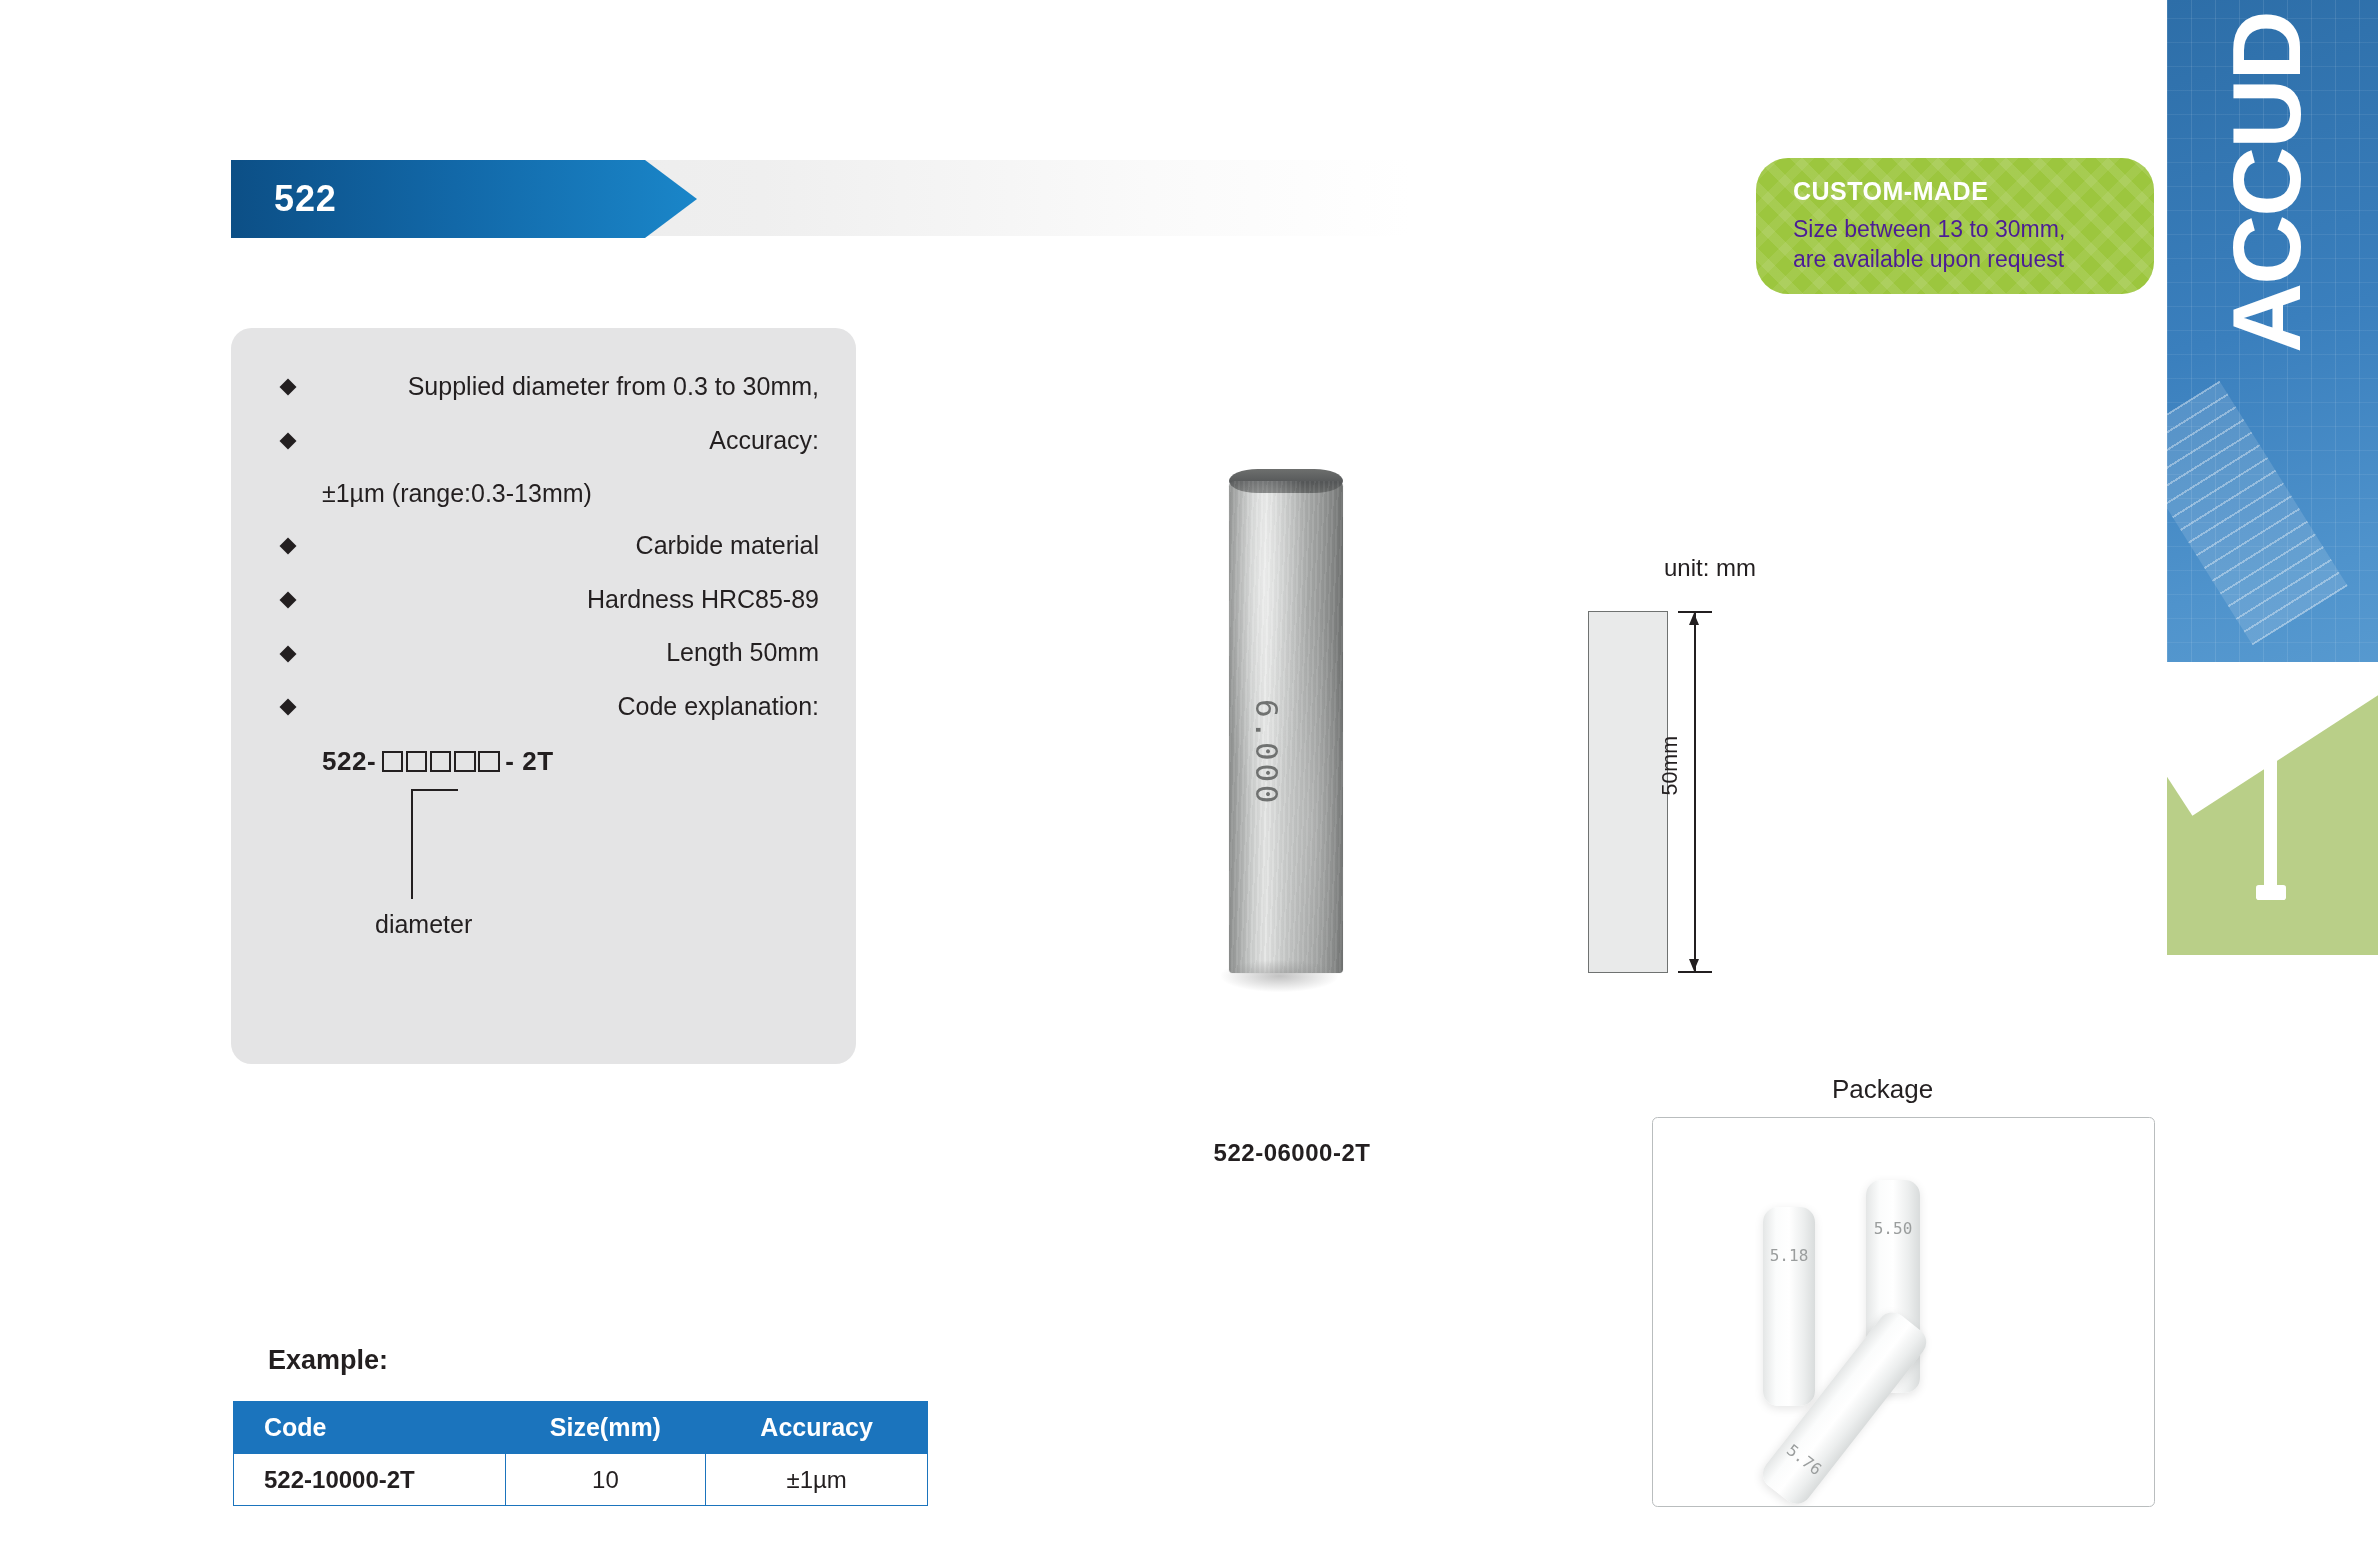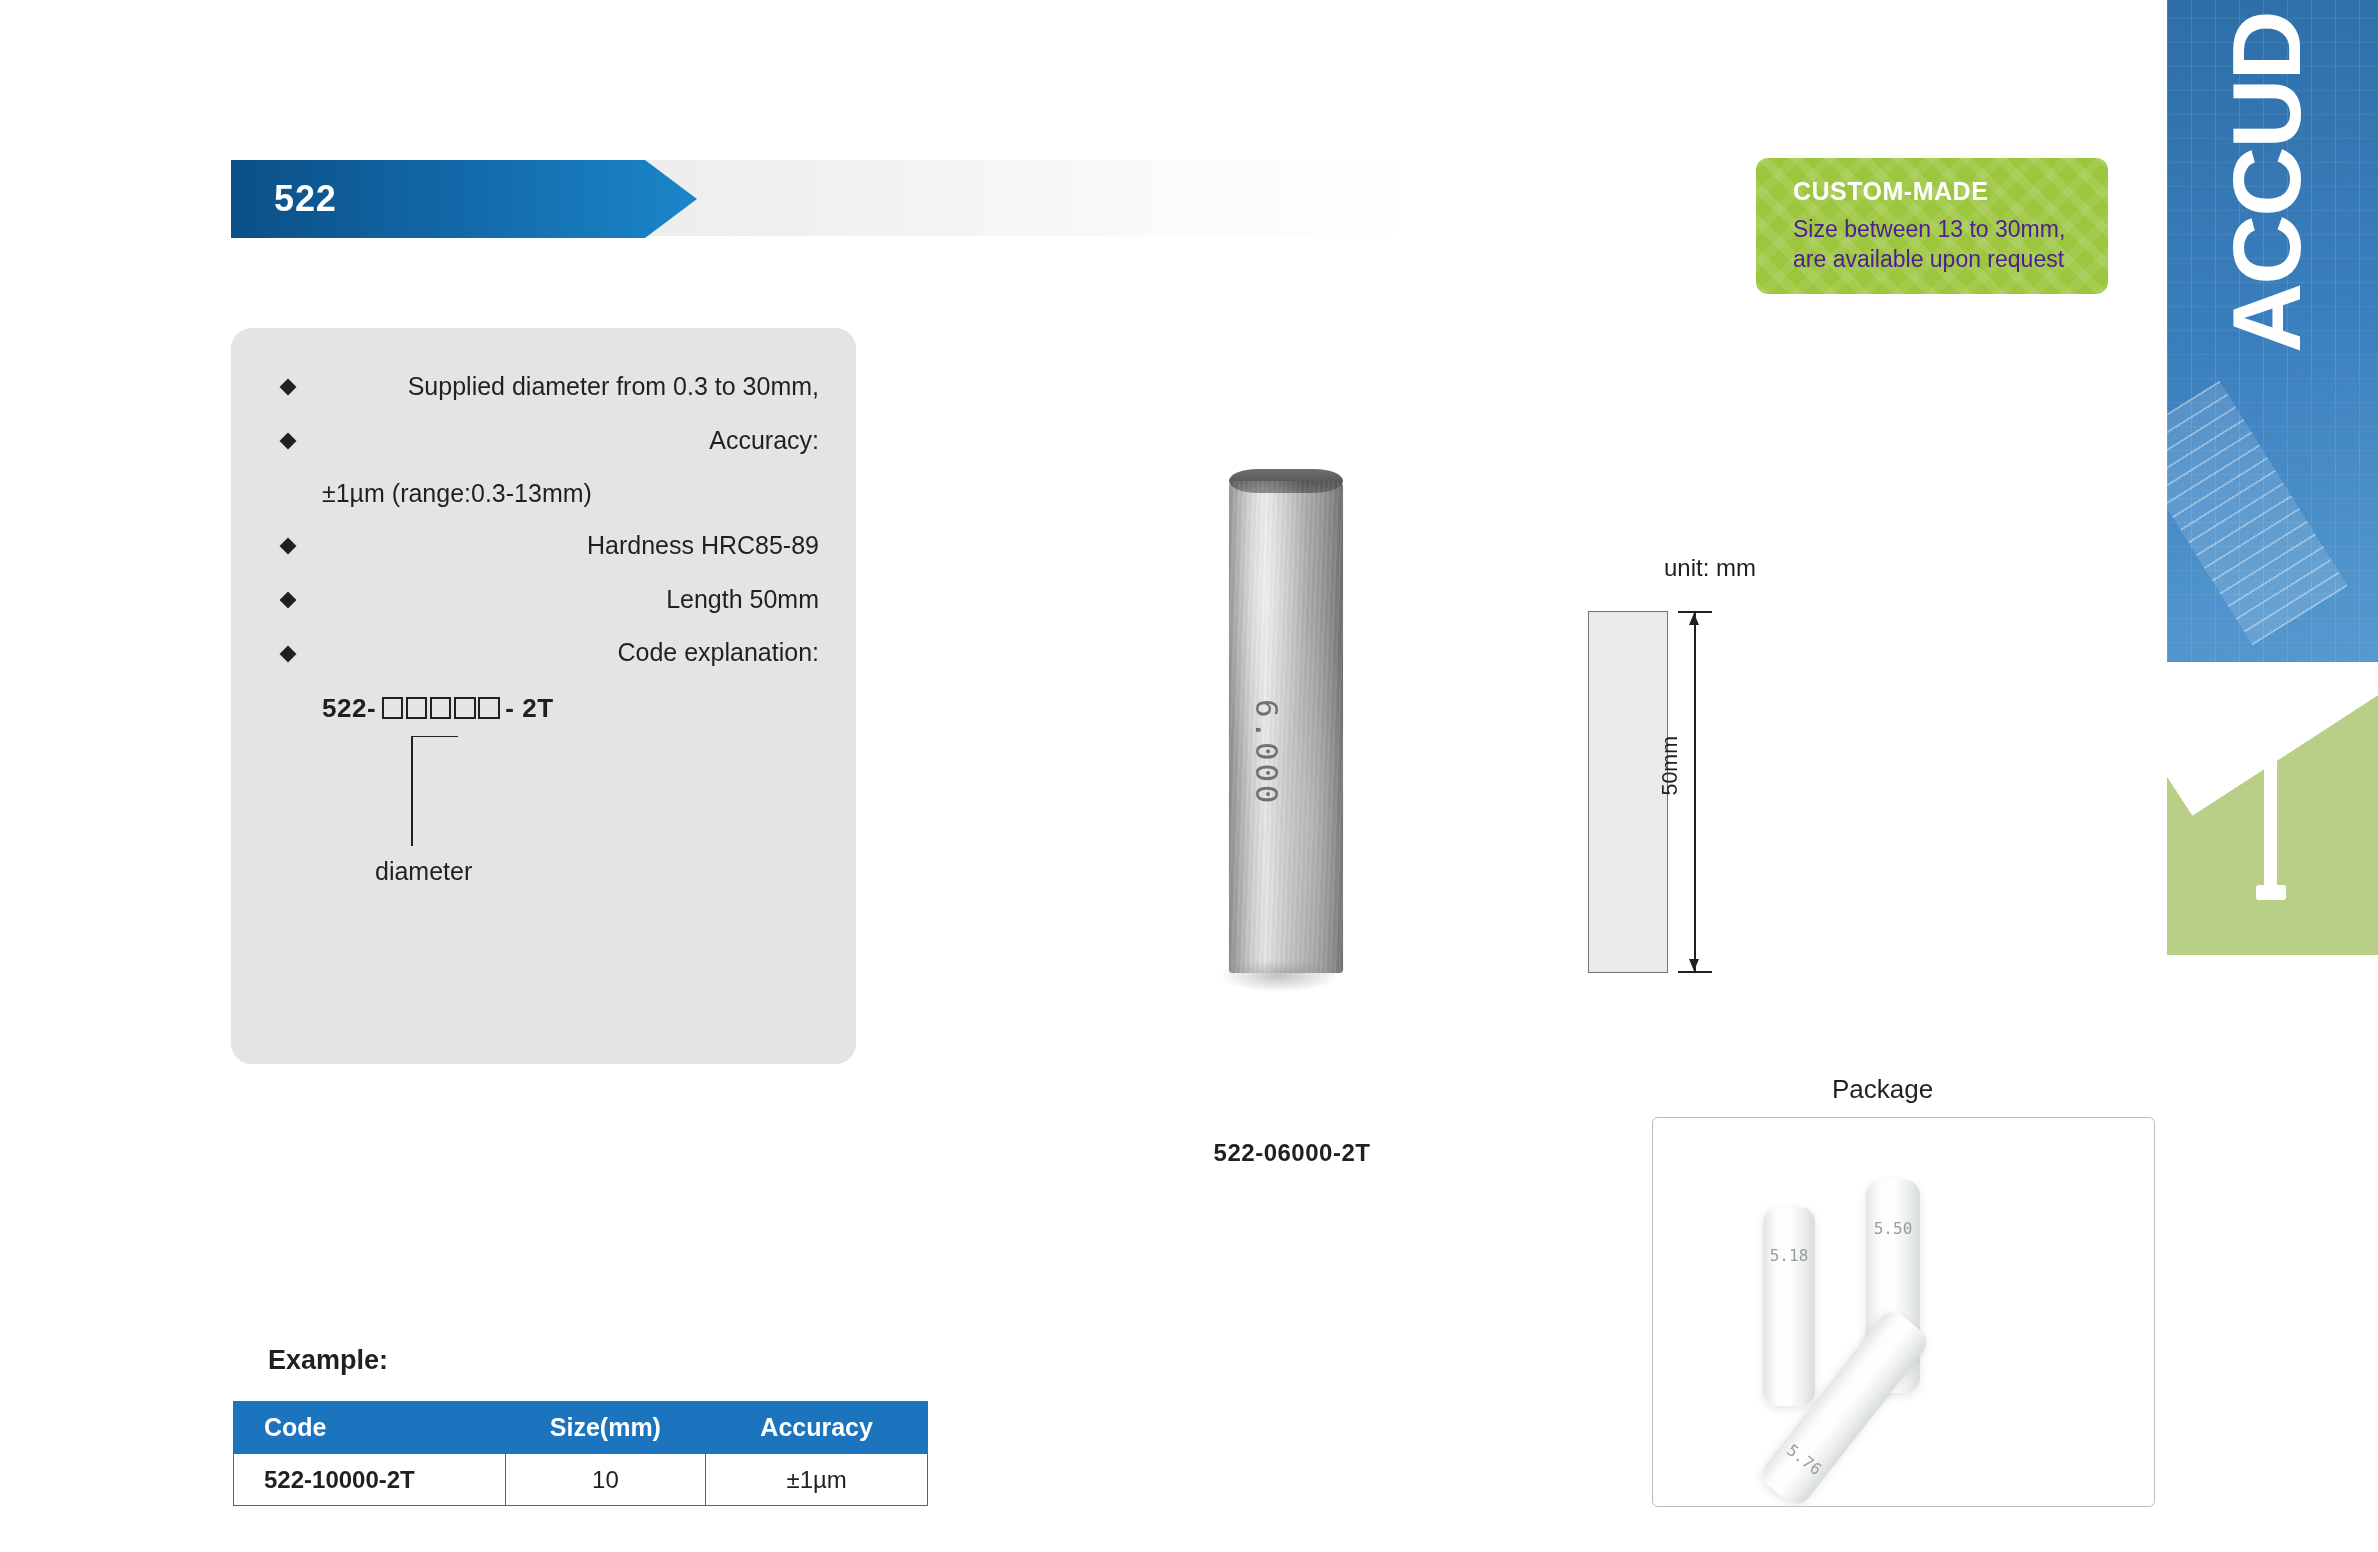--- a/index.html
+++ b/index.html
@@ -133,23 +133,23 @@
     font-size: 37px;
     font-weight: bold;
     letter-spacing: 1.9px;
     color: #231f20;
   }
 
   
   .custom-badge {
     position: absolute;
     left: 1756px; top: 158px;
-    width: 352px; height: 136px;
+    width: 398px; height: 136px;
     background: #9cc63e;
-    border-radius: 12px;
+    border-radius: 32px;
     overflow: hidden;
     color: #ffffff;
     padding: 18.6px 24px 0 37px;
   }
   .custom-badge .watermark {
     position: absolute;
     inset: 0;
     background-image:
       repeating-linear-gradient(45deg, rgba(255,255,255,0.10) 0 9.3px, transparent 9.3px 24px),
       repeating-linear-gradient(-45deg, rgba(255,255,255,0.08) 0 9.3px, transparent 9.3px 24px);
@@ -487,20 +487,24 @@
         <span class="dia"></span>
         <span>Supplied diameter from 0.3 to 30mm,</span>
       </li>
       <li>
         <span class="dia"></span>
         <span>Accuracy:</span>
       </li>
     </ul>
     <div class="spec-sub">±1µm (range:0.3-13mm)</div>
     <ul class="spec-list">
+      <li>
+        <span class="dia"></span>
+        <span>Carbide material</span>
+      </li>
       <li>
         <span class="dia"></span>
         <span>Hardness HRC85-89</span>
       </li>
       <li>
         <span class="dia"></span>
         <span>Length 50mm</span>
       </li>
       <li>
         <span class="dia"></span>

